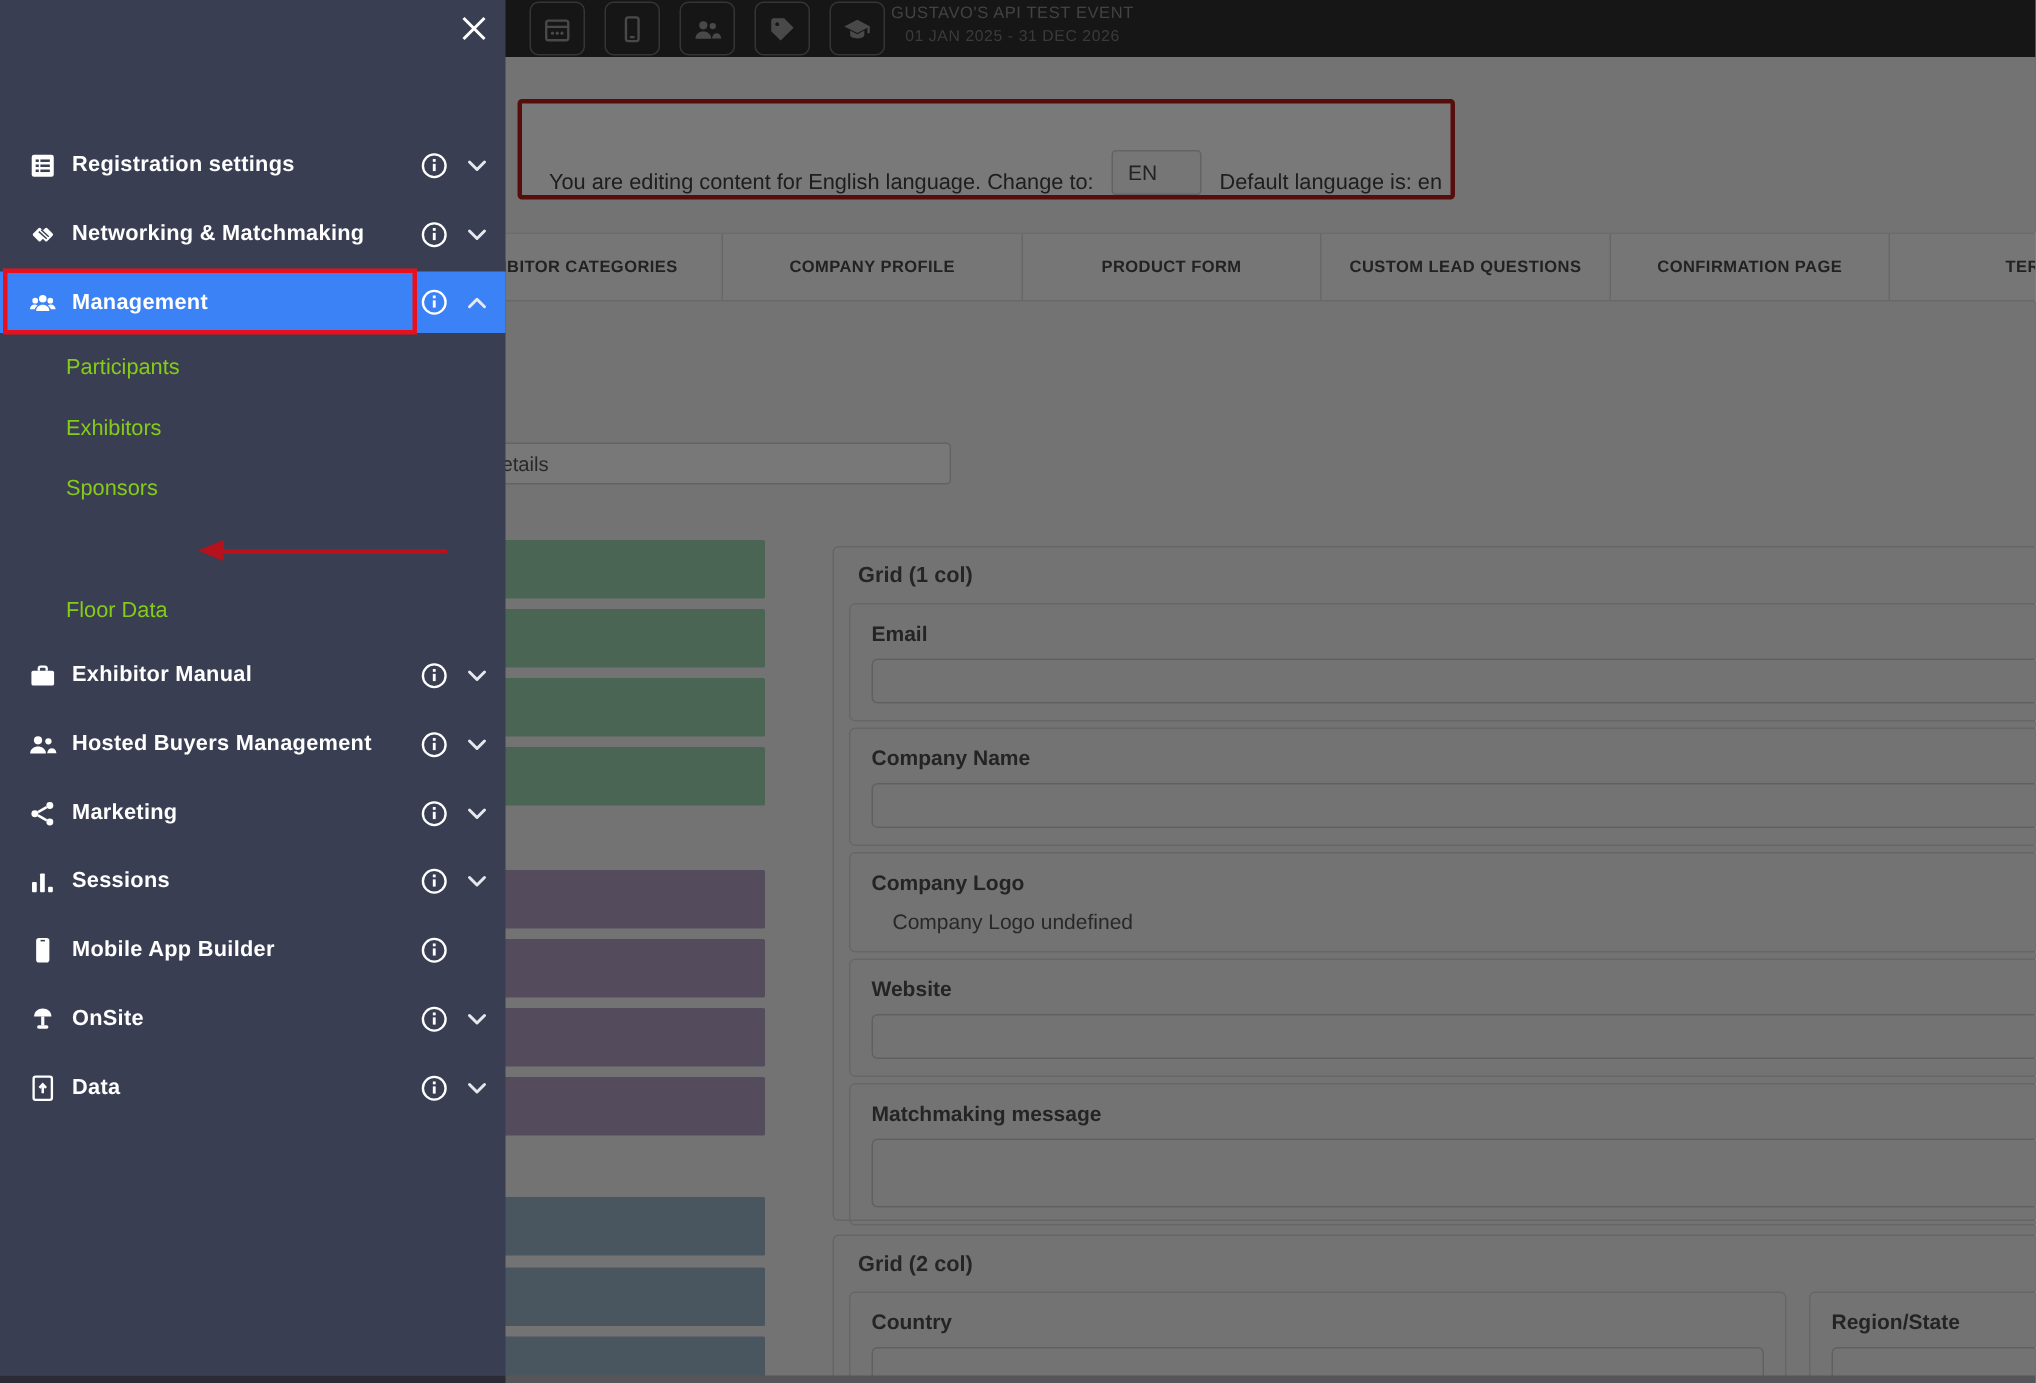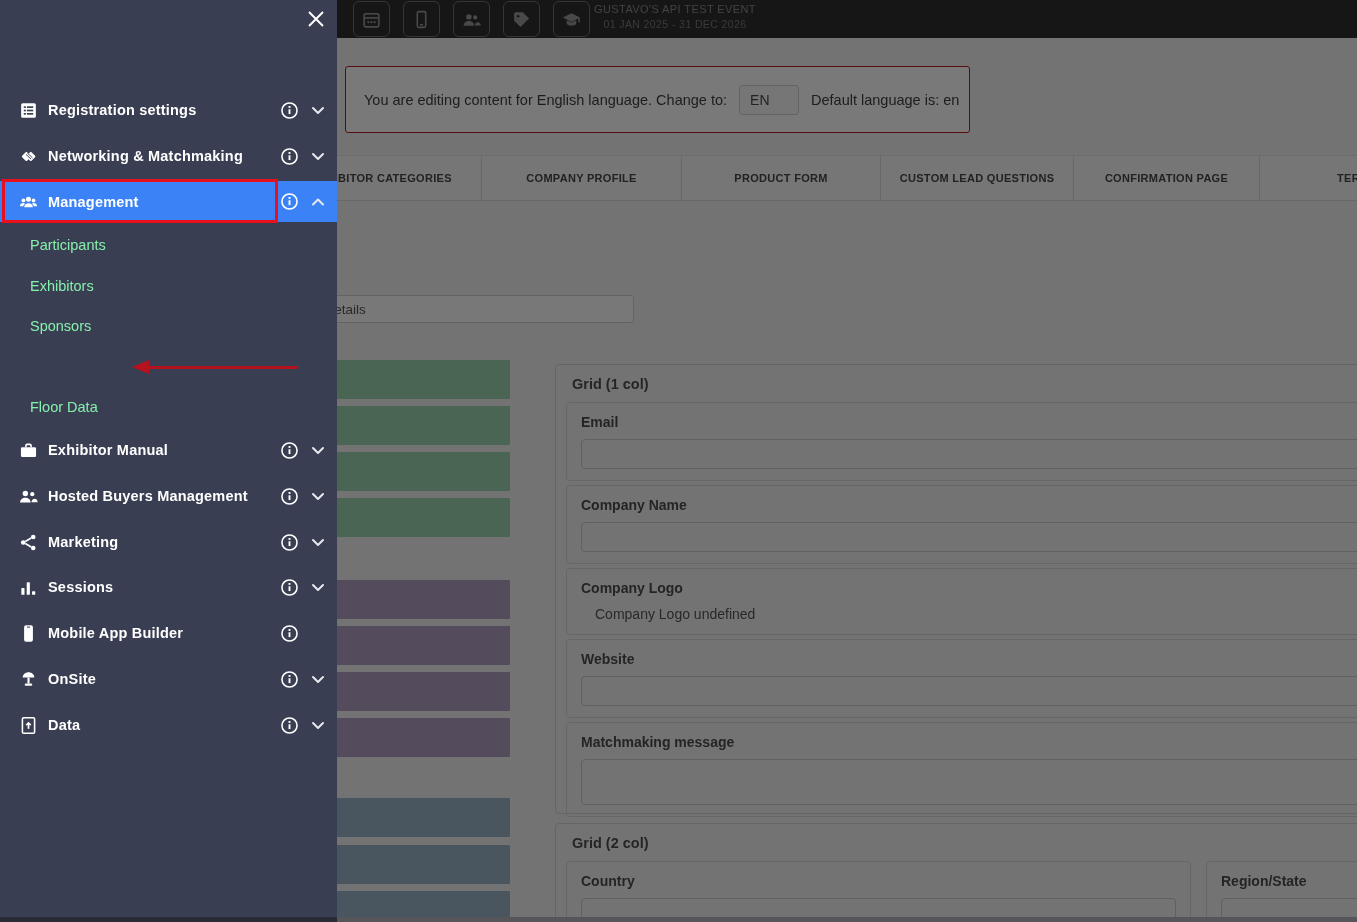--- a/index.html
+++ b/index.html
@@ -14,21 +14,21 @@
   .tb-btn svg { width:21px; height:21px; stroke:#9a9a9a; fill:none; stroke-width:1.5; }
   .tb-btn svg .fl { fill:#9a9a9a; stroke:none; }
   .tb-title { position:absolute; left:570px; top:3px; width:210px; text-align:center; }
   .tb-title .name { font-size:11px; color:#8b8b8b; letter-spacing:.4px; }
   .tb-title .date { font-size:10.5px; color:#7a7a7a; margin-top:3px; letter-spacing:.4px;text-align:center; }
 
   
   .content { position:absolute; left:0; top:38px; width:1357px; height:884px; background:#f1f1f2; z-index:1; }
 
   .notice { position:absolute; left:345px; top:28px; width:625px; height:67px; background:#fdfdfd;
-    border:1px solid #b91c1c; border-radius:3px; display:flex; align-items:center; padding-left:18px;
+    border:3px solid #b91c1c; border-radius:3px; display:flex; align-items:flex-end; padding-left:18px;
     font-size:14.5px; color:#3f3f3f; }
   .notice .lang-box { width:60px; height:30px; margin:0 12px; border:1px solid #cfcfcf; border-radius:3px;
     background:#f7f7f7; display:flex; align-items:center; padding-left:10px; font-size:14px; color:#4a4a4a; }
 
   .tabbar { position:absolute; left:0; top:117px; width:1357px; height:46px; background:#f6f6f6;
     border-top:1px solid #e2e2e2; border-bottom:1px solid #d9d9d9; }
   .tab { position:absolute; top:0; height:44px; display:flex; align-items:center; justify-content:center;
     font-size:11px; font-weight:bold; letter-spacing:.3px; color:#474747; border-right:1px solid #d9d9d9;
     text-transform:uppercase; white-space:nowrap; }
   .tab.last { justify-content:flex-start; padding-left:77px; border-right:none; }
@@ -62,21 +62,21 @@
   .nav-item { position:absolute; left:0; width:337px; height:40px; display:flex; align-items:center; cursor:pointer; }
   .nav-item.active { background:#3b82f6; height:41px; }
   .nav-ico { position:absolute; left:18px; width:21px; height:21px; display:flex; }
   .nav-ico svg { width:21px; height:21px; }
   .nav-label { position:absolute; left:48px; font-size:14.5px; font-weight:bold; color:#ffffff; letter-spacing:.2px; }
   .info-ico { position:absolute; left:279px; width:21px; height:21px; }
   .info-ico svg { width:21px; height:21px; }
   .chev { position:absolute; left:308px; width:20px; height:20px; }
   .chev svg { width:20px; height:20px; stroke:#e7e8ee; stroke-width:2; fill:none; }
   .sub-item { position:absolute; left:0; width:337px; height:40px; display:flex; align-items:center;
-    padding-left:30px; font-size:14.5px; color:#86efac; cursor:pointer; }
+    padding-left:44px; font-size:14.5px; color:#84cc16; cursor:pointer; }
 
   
   .hl-box { position:absolute; left:2px; top:179px; width:276px; height:44px; border:3px solid #e8101c; z-index:110; }
   .arrow-line { position:absolute; left:146px; top:366px; width:152px; height:3px; background:#b5121e; z-index:110; }
   .arrow-head { position:absolute; left:132px; top:360px; width:0; height:0; z-index:110;
     border-top:7px solid transparent; border-bottom:7px solid transparent; border-right:17px solid #b5121e; }
 
   
   .hscroll { position:absolute; left:0; bottom:0; width:1357px; height:5px; background:#56565a; z-index:120; }
   .hscroll-dark { position:absolute; left:0; bottom:0; width:337px; height:5px; background:#2b2b35; }

